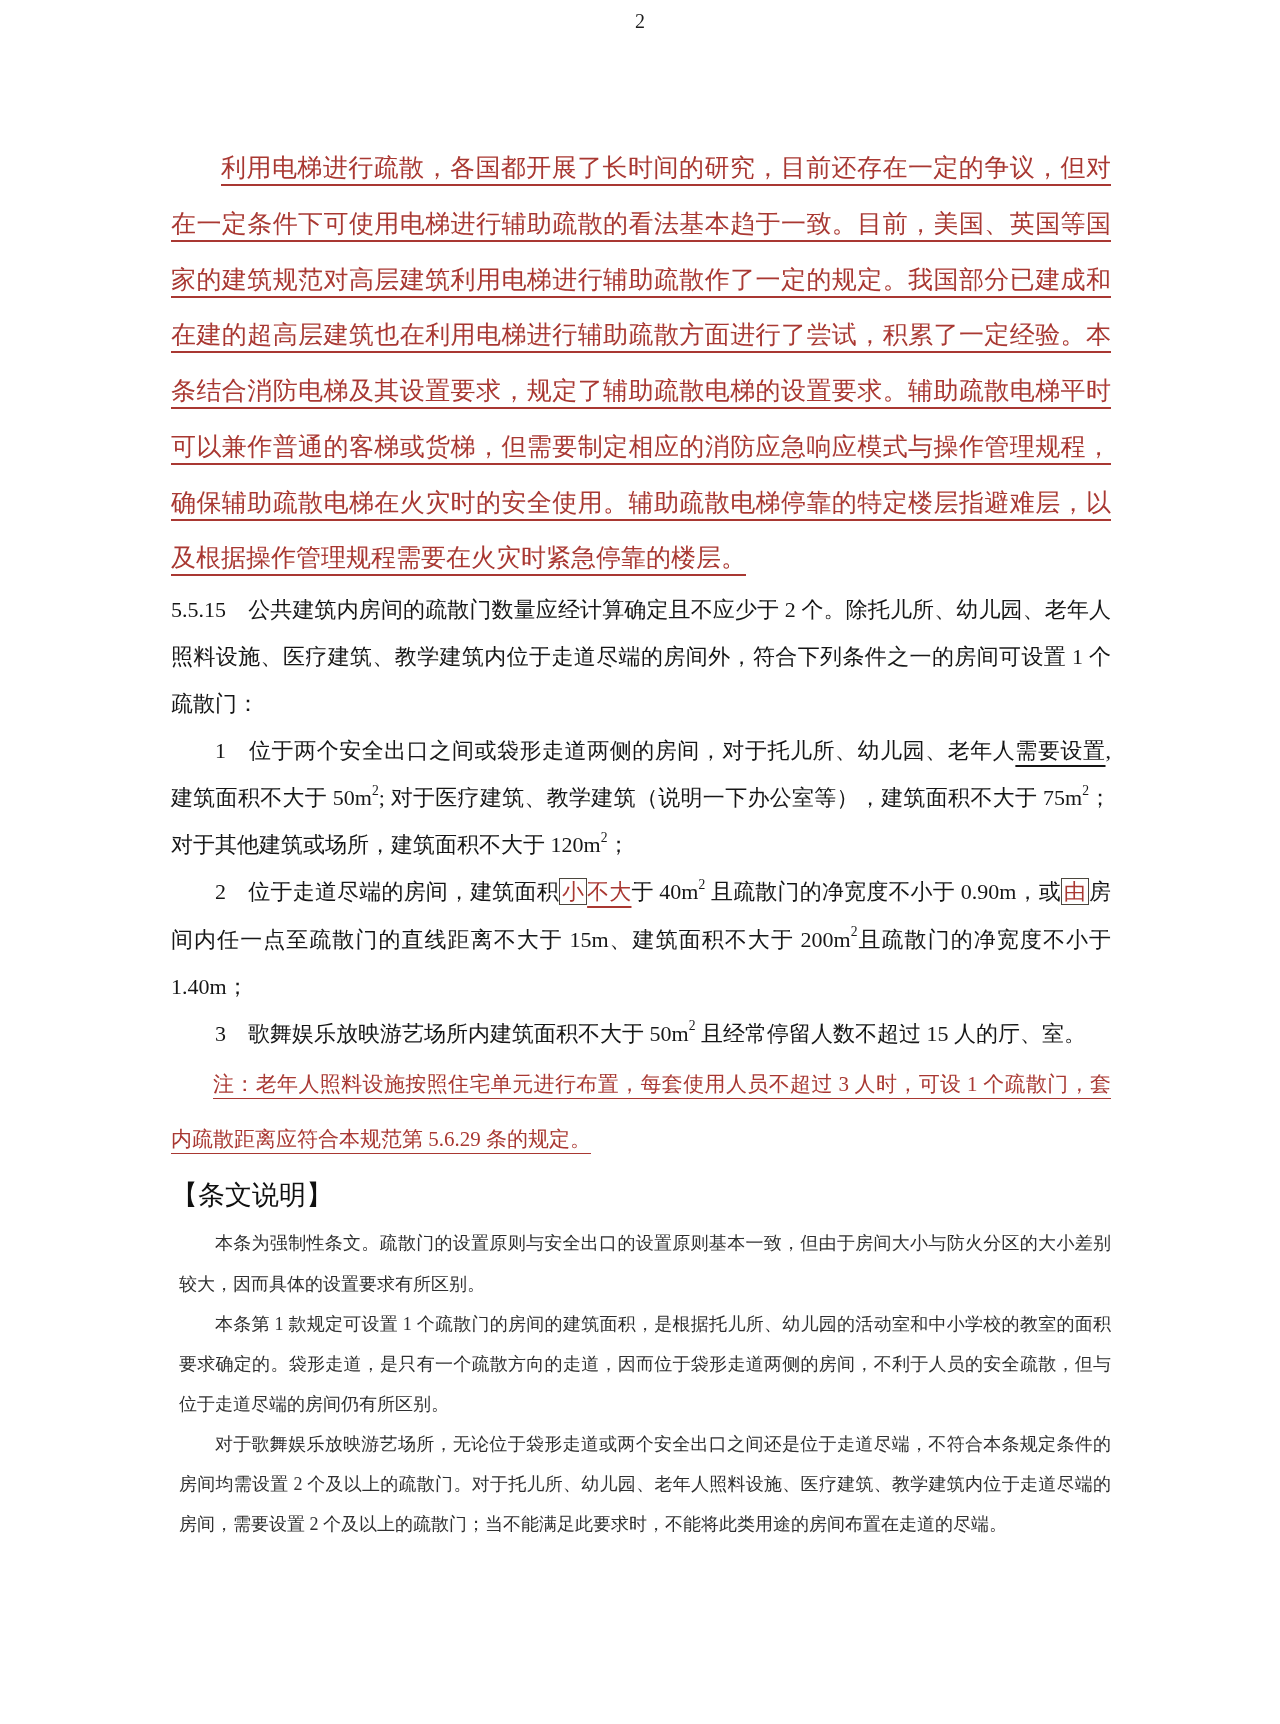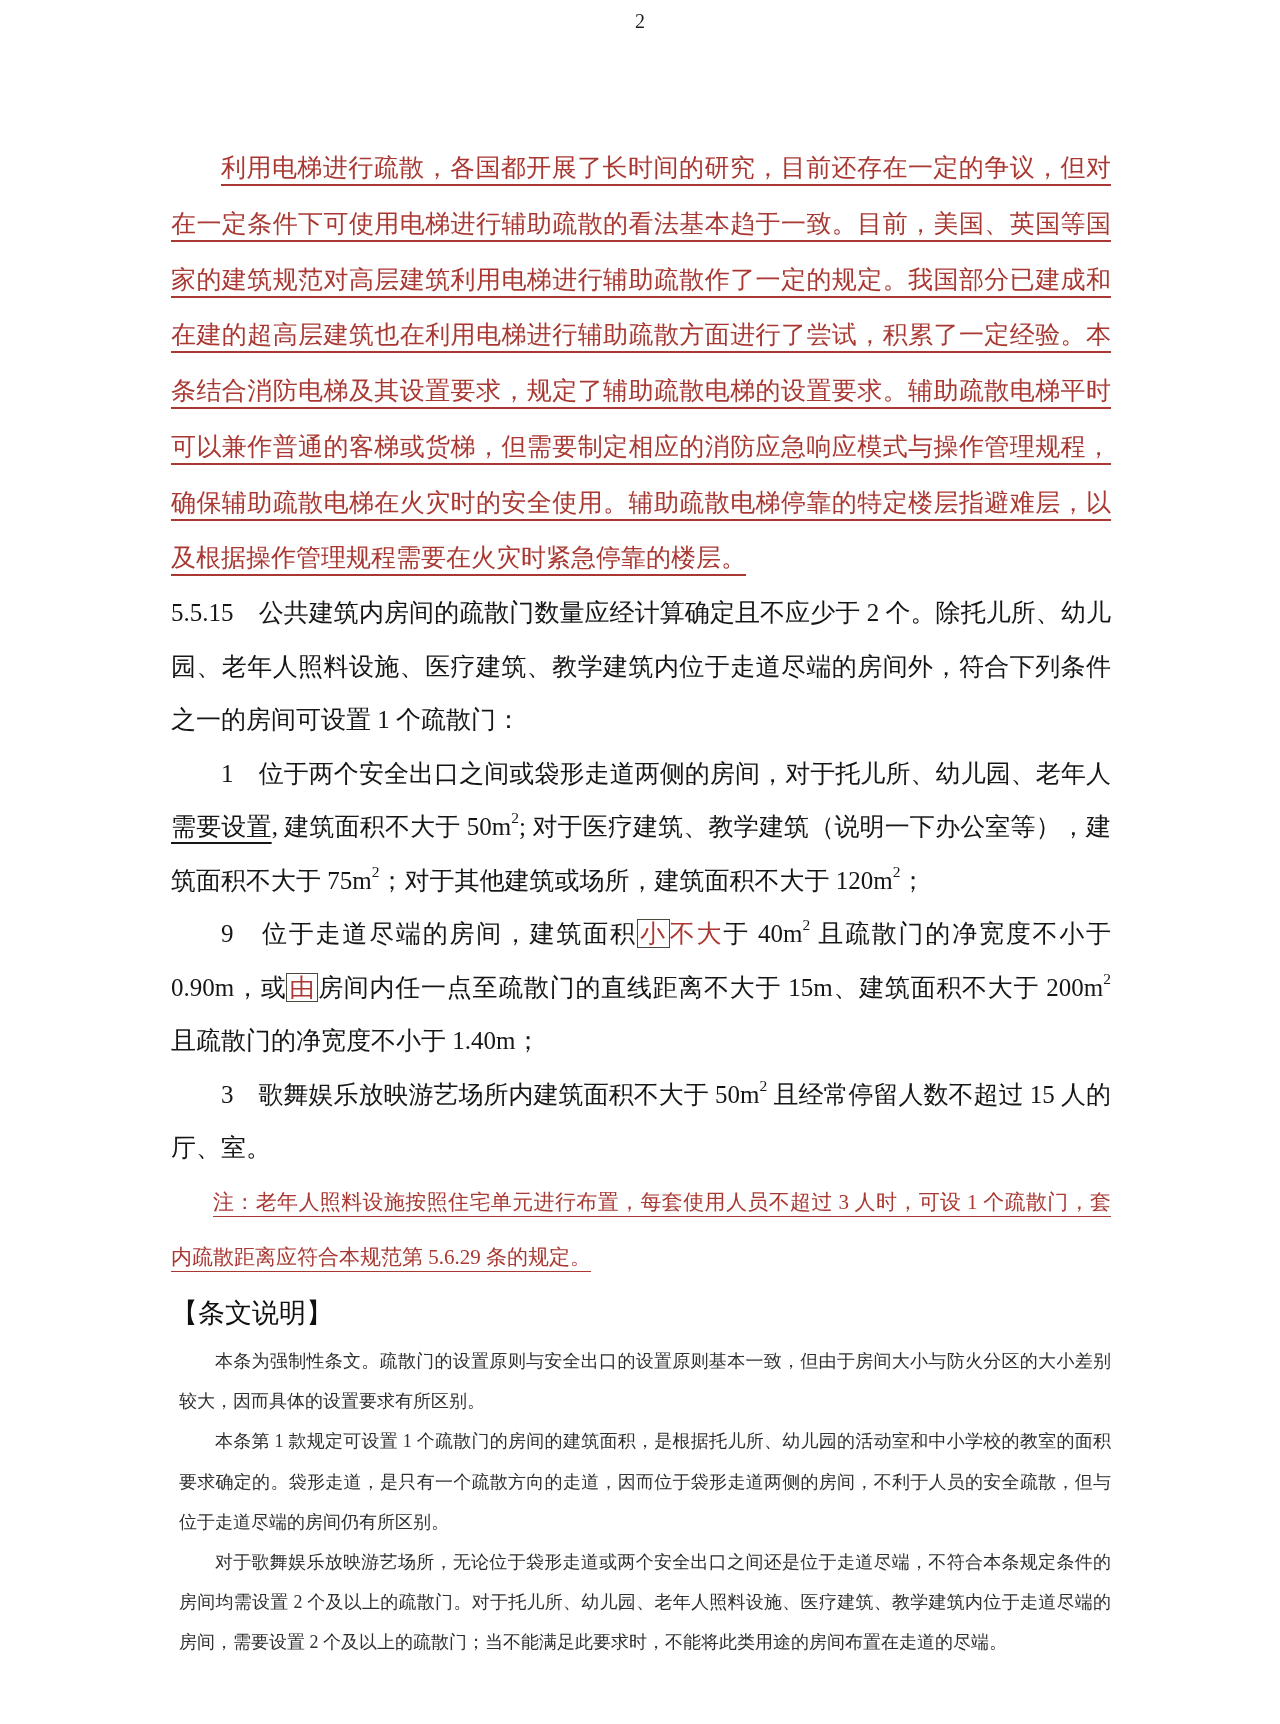--- a/index.html
+++ b/index.html
@@ -43,21 +43,21 @@
     color:var(--red);
     text-decoration:underline;
     text-decoration-color:var(--red);
     text-underline-offset:8px;
     text-decoration-thickness:1.5px;
   }
 
   
   .clause{
     font-family:"Liberation Serif",sans-serif;
-    font-size:25px;
+    font-size:22px;
     line-height:2.14;
     color:var(--ink);
   }
 
   
   .note{
     font-family:"Liberation Serif","DejaVu Serif",serif;
     font-size:21px;
     line-height:2.65;
     color:var(--red);
@@ -86,20 +86,21 @@
   }
 
   
   .seg-u{
     text-decoration:underline;
     text-underline-offset:7px;
     text-decoration-thickness:1.5px;
   }
   .seg-red{
     color:var(--red);
+    text-decoration:underline;
     text-decoration-color:var(--red);
     text-underline-offset:7px;
     text-decoration-thickness:1.7px;
   }
   .seg-box{
     color:var(--red);
     border:1.6px solid var(--box-border);
     padding:0 2px;
   }
   sup.seg-sup{
@@ -119,21 +120,21 @@
   }
 </style>
 </head>
 <body>
 
 <div class="page">
   <div class="content">
       <p class="para commentary indent"><span>利用电梯进行疏散，各国都开展了长时间的研究，目前还存在一定的争议，但对在一定条件下可使用电梯进行辅助疏散的看法基本趋于一致。目前，美国、英国等国家的建筑规范对高层建筑利用电梯进行辅助疏散作了一定的规定。我国部分已建成和在建的超高层建筑也在利用电梯进行辅助疏散方面进行了尝试，积累了一定经验。本条结合消防电梯及其设置要求，规定了辅助疏散电梯的设置要求。辅助疏散电梯平时可以兼作普通的客梯或货梯，但需要制定相应的消防应急响应模式与操作管理规程，确保辅助疏散电梯在火灾时的安全使用。辅助疏散电梯停靠的特定楼层指避难层，以及根据操作管理规程需要在火灾时紧急停靠的楼层。</span></p>
       <p class="para clause"><span>5.5.15　公共建筑内房间的疏散门数量应经计算确定且不应少于 2 个。除托儿所、幼儿园、老年人照料设施、医疗建筑、教学建筑内位于走道尽端的房间外，符合下列条件之一的房间可设置 1 个疏散门：</span></p>
       <p class="para clause indent"><span>1　位于两个安全出口之间或袋形走道两侧的房间，对于托儿所、幼儿园、老年人</span><span class="seg-u">需要设置</span><span>, 建筑面积不大于 50m</span><sup class="seg-sup">2</sup><span>; 对于医疗建筑、教学建筑（说明一下办公室等），建筑面积不大于 75m</span><sup class="seg-sup">2</sup><span>；对于其他建筑或场所，建筑面积不大于 120m</span><sup class="seg-sup">2</sup><span>；</span></p>
-      <p class="para clause indent"><span>9　位于走道尽端的房间，建筑面积</span><span class="seg-box">小</span><span class="seg-red">不大</span><span>于 40m</span><sup class="seg-sup">2</sup><span> 且疏散门的净宽度不小于 0.90m，或</span><span class="seg-box">由</span><span>房间内任一点至疏散门的直线距离不大于 15m、建筑面积不大于 200m</span><sup class="seg-sup">2</sup><span>且疏散门的净宽度不小于 1.40m；</span></p>
+      <p class="para clause indent"><span>2　位于走道尽端的房间，建筑面积</span><span class="seg-box">小</span><span class="seg-red">不大</span><span>于 40m</span><sup class="seg-sup">2</sup><span> 且疏散门的净宽度不小于 0.90m，或</span><span class="seg-box">由</span><span>房间内任一点至疏散门的直线距离不大于 15m、建筑面积不大于 200m</span><sup class="seg-sup">2</sup><span>且疏散门的净宽度不小于 1.40m；</span></p>
       <p class="para clause indent"><span>3　歌舞娱乐放映游艺场所内建筑面积不大于 50m</span><sup class="seg-sup">2</sup><span> 且经常停留人数不超过 15 人的厅、室。</span></p>
       <p class="para note indent"><span>注：老年人照料设施按照住宅单元进行布置，每套使用人员不超过 3 人时，可设 1 个疏散门，套内疏散距离应符合本规范第 5.6.29 条的规定。</span></p>
       <p class="para heading"><span>【条文说明】</span></p>
       <p class="para expl indent"><span>本条为强制性条文。疏散门的设置原则与安全出口的设置原则基本一致，但由于房间大小与防火分区的大小差别较大，因而具体的设置要求有所区别。</span></p>
       <p class="para expl indent"><span>本条第 1 款规定可设置 1 个疏散门的房间的建筑面积，是根据托儿所、幼儿园的活动室和中小学校的教室的面积要求确定的。袋形走道，是只有一个疏散方向的走道，因而位于袋形走道两侧的房间，不利于人员的安全疏散，但与位于走道尽端的房间仍有所区别。</span></p>
       <p class="para expl indent"><span>对于歌舞娱乐放映游艺场所，无论位于袋形走道或两个安全出口之间还是位于走道尽端，不符合本条规定条件的房间均需设置 2 个及以上的疏散门。对于托儿所、幼儿园、老年人照料设施、医疗建筑、教学建筑内位于走道尽端的房间，需要设置 2 个及以上的疏散门；当不能满足此要求时，不能将此类用途的房间布置在走道的尽端。</span></p>
     </div>
   <div class="footer">
     <span>2</span>
   </div>

